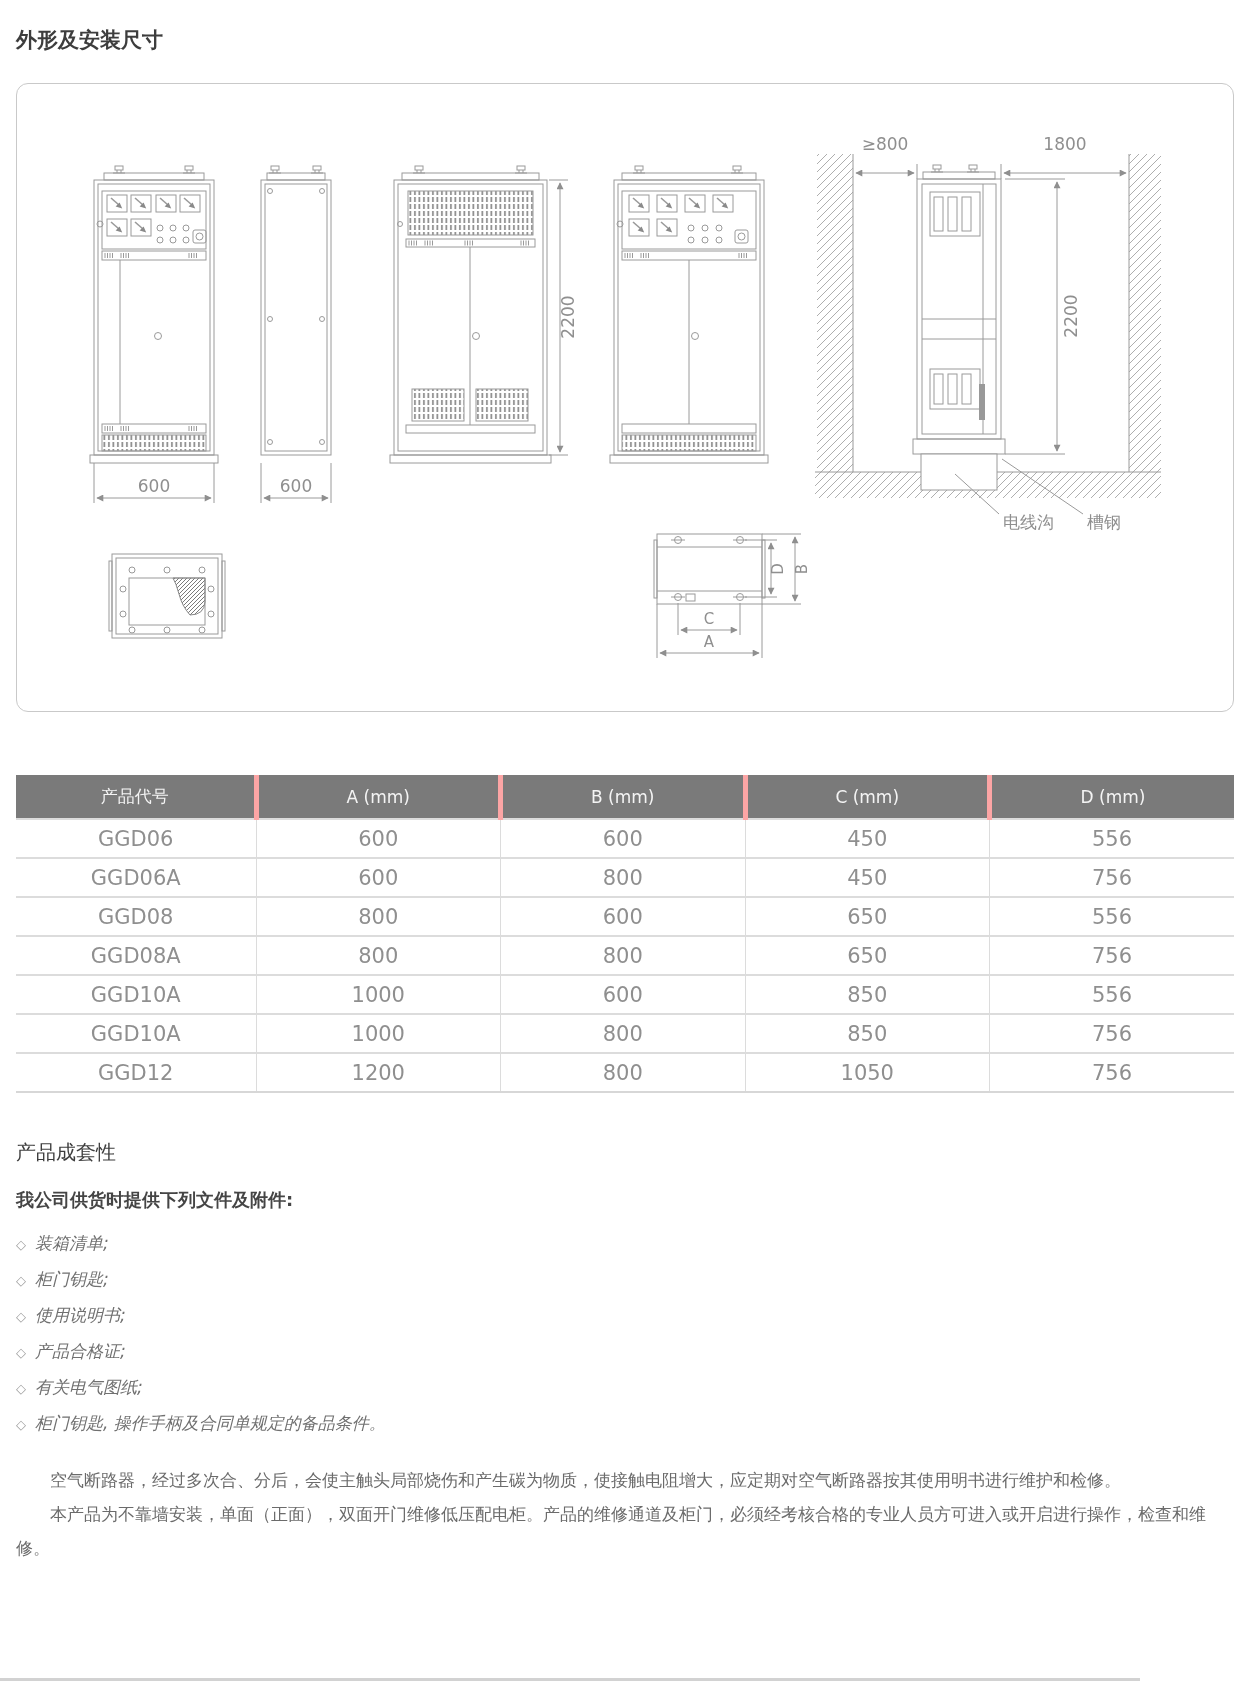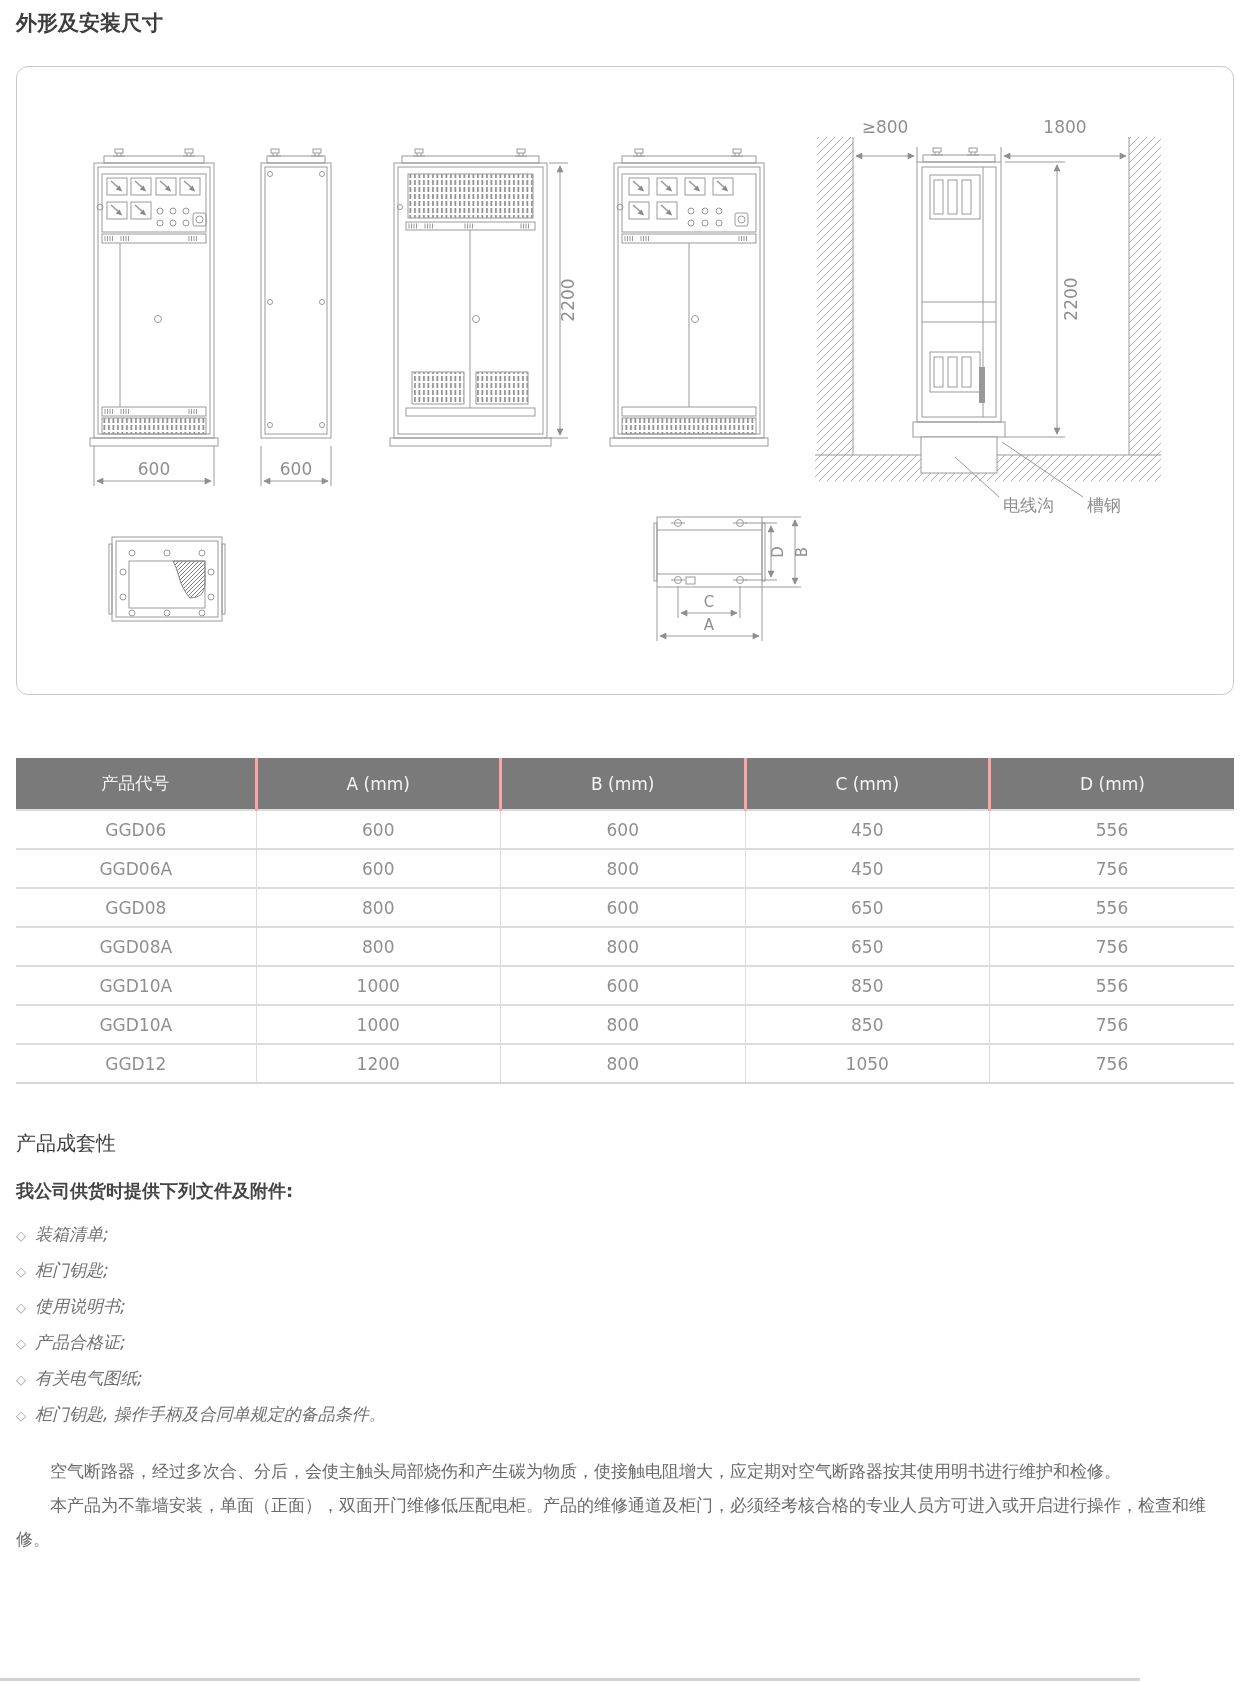--- a/index.html
+++ b/index.html
@@ -1,33 +1,33 @@
 <!DOCTYPE html>
 <html><head>
 <meta charset="utf-8">
 <style>
   * { box-sizing: border-box; margin: 0; padding: 0; }
   html,body { background:#ffffff; }
   body { width:1250px; height:1683px; overflow:hidden;
          font-family:"DejaVu Sans","Liberation Sans",sans-serif; }
-  .page { position:relative; width:1250px; height:1683px; padding:11px 16px 0 16px; }
+  .page { position:relative; width:1250px; height:1683px; padding:28px 16px 0 16px; }
 
   h1.sec-title { font-size:21px; font-weight:bold; color:#3d3d3d; line-height:24px; }
   h2.sec-title { font-size:20px; font-weight:normal; color:#3d3d3d; line-height:26px; }
 
   .drawing-panel { margin-top:31px; width:1218px; height:629px;
                    border:1px solid #c9c9c9; border-radius:12px; overflow:hidden; background:#fff; }
   .drawing-panel svg { display:block; }
 
   table.spec { margin-top:63px; width:1218px; border-collapse:collapse; table-layout:fixed;
                border-bottom:2px solid #d7d7d7; }
   table.spec th { background:#7a7a7a; color:#f4f4f4; font-weight:normal; font-size:17px;
-                  height:52px; text-align:center; }
-  table.spec th + th { border-left:3px solid #fca5a5; }
-  table.spec td { height:39px; text-align:center; font-size:17px; color:#8f8f8f; background:#fff;
+                  height:44px; text-align:center; }
+  table.spec th + th { border-left:5px solid #fca5a5; }
+  table.spec td { height:39px; text-align:center; font-size:21px; color:#8f8f8f; background:#fff;
                   border-top:2px solid #dcdcdc; }
   table.spec td + td { border-left:1px solid #dcdcdc; }
   table.spec col.c0 { width:240px; }
 
   .sec2-title { margin-top:46px; }
   .supply-sub { margin-top:24px; font-size:18px; font-weight:bold; color:#454545; line-height:22px; }
   ul.supply { margin-top:14px; list-style:none;font-style:italic; }
   ul.supply li { height:36px; line-height:36px; font-size:17px; color:#707070; }
   ul.supply li .diamond { color:#9a9a9a; font-size:13px; margin-right:9px; }
 

